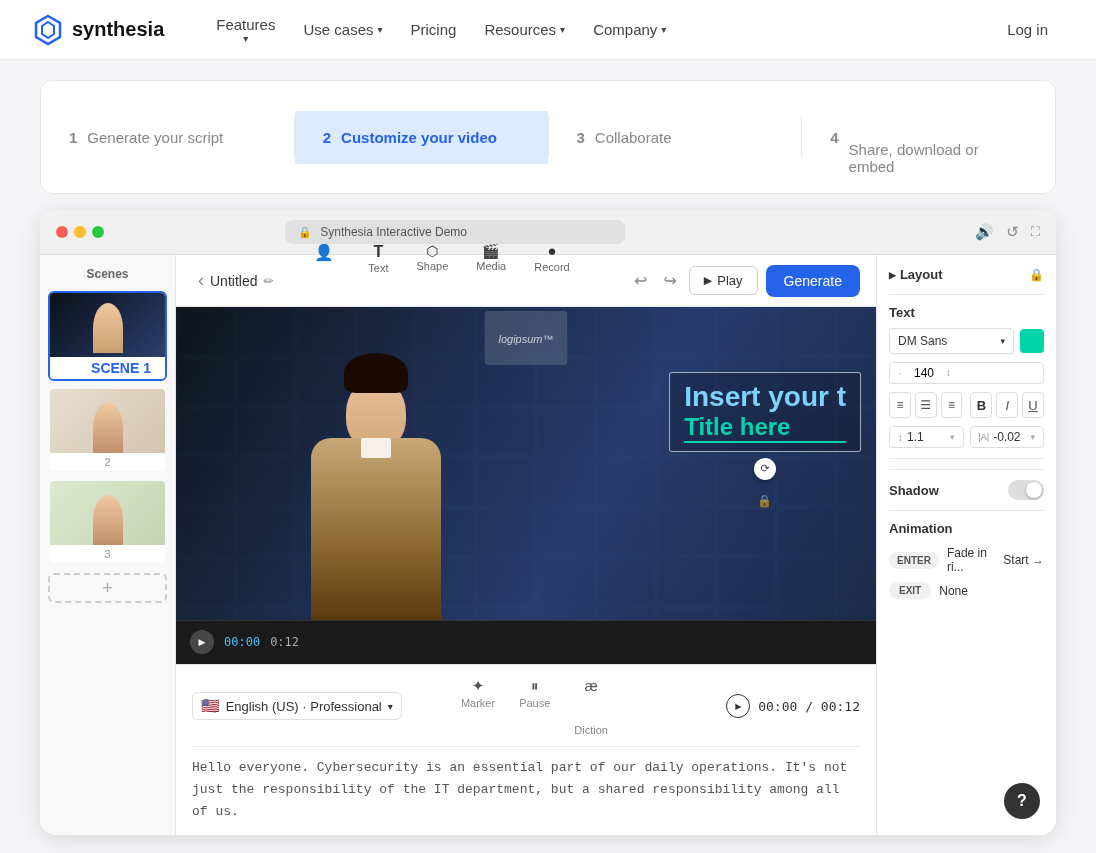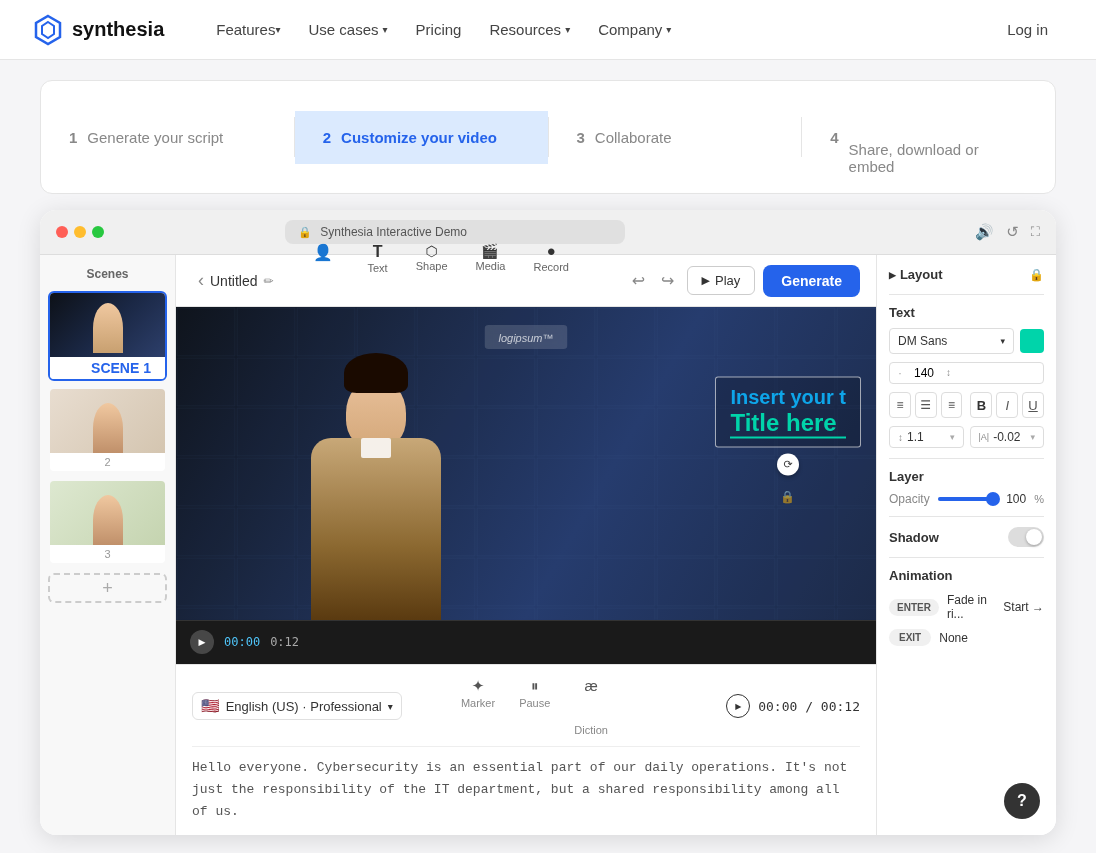--- a/index.html
+++ b/index.html
@@ -10,21 +10,21 @@
 
 <nav style="background:#fff;border-bottom:1px solid #e5e5e5;display:flex;align-items:center;padding:0 32px;height:60px;text-align:center;">
   <div style="display:flex;align-items:center;gap:8px;margin-right:40px;cursor:pointer;">
     <svg width="32" height="32" viewBox="0 0 32 32">
       <polygon points="16,2 28,9 28,23 16,30 4,23 4,9" fill="none" stroke="#2563eb" stroke-width="2.5"></polygon>
       <polygon points="16,8 22,12 22,20 16,24 10,20 10,12" fill="none" stroke="#2563eb" stroke-width="2"></polygon>
     </svg>
     <span style="font-size:20px;font-weight:600;color:#111;">synthesia</span>
   </div>
   <div style="display:flex;align-items:center;gap:4px;flex:1;">
-    <div style="display:flex;align-items:center;padding:8px 12px;font-size:15px;color:#444;cursor:pointer;border-radius:6px;">
+    <div style="display:flex;align-items:center;padding:8px 12px;font-size:15px;color:#444;cursor:pointer;border-radius:6px;flex-direction:column;">
       <span>Features</span>
       <span style="font-size:10px;">▾</span>
     </div>
     <div style="display:flex;align-items:center;gap:4px;padding:8px 12px;font-size:15px;color:#444;cursor:pointer;border-radius:6px;">
       <span>Use cases</span>
       <span style="font-size:10px;">▾</span>
     </div>
     <div style="display:flex;align-items:center;gap:4px;padding:8px 12px;font-size:15px;color:#444;cursor:pointer;border-radius:6px;">
       <span>Pricing</span>
     </div>
@@ -147,57 +147,57 @@
               <span style="font-size:11px;color:#666;">Record</span>
             </div>
           </div>
           <div style="display:flex;align-items:center;gap:8px;margin-left:auto;">
             <button style="background:none;border:none;color:#888;cursor:pointer;font-size:16px;padding:4px;">↩</button>
             <button style="background:none;border:none;color:#888;cursor:pointer;font-size:16px;padding:4px;">↪</button>
             <button style="display:flex;align-items:center;gap:5px;padding:6px 14px;border:1px solid #ccc;border-radius:6px;cursor:pointer;font-size:13px;color:#333;background:#fff;">
               <span style="font-size:11px;">▶</span>
               <span>Play</span>
             </button>
-            <button style="padding:8px 18px;background:#2563eb;color:#fff;border:none;border-radius:8px;font-size:14px;font-weight:700;cursor:pointer;">Generate</button>
+            <button style="padding:8px 18px;background:#2563eb;color:#fff;border:none;border-radius:8px;font-size:14px;font-weight:400;cursor:pointer;">Generate</button>
           </div>
         </div>
 
         <div style="flex:1;background:#111827;position:relative;overflow:hidden;">
 
           <div style="position:absolute;inset:0;background:linear-gradient(120deg,#0d1117 0%,#1a2744 30%,#253a6b 60%,#1a2744 100%);"></div>
 
           <div style="position:absolute;inset:0;opacity:0.25;">
             <svg width="100%" height="100%" xmlns="http://www.w3.org/2000/svg">
               <defs>
                 <pattern id="building" x="0" y="0" width="60" height="50" patternUnits="userSpaceOnUse">
                   <rect width="58" height="48" x="1" y="1" fill="rgba(80,120,180,0.15)" stroke="rgba(100,150,220,0.3)" stroke-width="1"></rect>
                 </pattern>
               </defs>
               <rect width="100%" height="100%" fill="url(#building)"></rect>
             </svg>
           </div>
 
-          <div style="position:absolute;top:18px;left:50%;transform:translateX(-50%);background:rgba(255,255,255,0.15);border-radius:4px;padding:3px 14px;backdrop-filter:blur(4px);">
+          <div style="position:absolute;top:4px;left:50%;transform:translateX(-50%);background:rgba(255,255,255,0.15);border-radius:4px;padding:18px 14px;backdrop-filter:blur(4px);">
             <span style="font-size:11px;color:rgba(255,255,255,0.7);font-style:italic;">logipsum™</span>
           </div>
 
           <div style="position:absolute;bottom:0;left:80px;width:240px;height:100%;">
 
             <div style="position:absolute;bottom:55%;left:50%;transform:translateX(-50%);width:60px;height:70px;background:linear-gradient(180deg,#e8c09a 0%,#d4a87a 100%);border-radius:50% 50% 40% 40%;"></div>
 
             <div style="position:absolute;bottom:calc(55% + 55px);left:50%;transform:translateX(-50%);width:64px;height:40px;background:#1a0a00;border-radius:50% 50% 20% 20%;"></div>
 
             <div style="position:absolute;bottom:0;left:50%;transform:translateX(-50%);width:130px;height:58%;background:linear-gradient(180deg,#c8a878 0%,#8b6830 60%,#5a3a10 100%);border-radius:20px 20px 0 0;"></div>
 
             <div style="position:absolute;bottom:calc(55% - 10px);left:50%;transform:translateX(-50%);width:30px;height:20px;background:#f5f0ea;border-radius:2px;"></div>
           </div>
 
           <div style="position:absolute;top:38%;right:15px;transform:translateY(-50%);">
             <div style="border:1.5px solid rgba(255,255,255,0.6);padding:8px 14px;border-radius:3px;background:rgba(0,0,0,0.2);">
-              <div style="color:#0ea5e9;font-size:20px;font-weight:800;white-space:nowrap;font-family:sans-serif;">Insert your t</div>
+              <div style="color:#7dd3fc;font-size:28px;font-weight:800;white-space:nowrap;font-family:sans-serif;">Insert your t</div>
               <div style="color:#00d4aa;font-size:24px;font-weight:800;white-space:nowrap;font-family:sans-serif;border-bottom:2px solid #00d4aa;">Title here</div>
             </div>
 
             <div style="width:22px;height:22px;background:#fff;border-radius:50%;display:flex;align-items:center;justify-content:center;margin:6px auto 0;box-shadow:0 2px 4px rgba(0,0,0,0.3);cursor:rotate;font-size:11px;">⟳</div>
 
             <div style="position:absolute;bottom:-28px;left:50%;transform:translateX(-50%);color:rgba(255,255,255,0.6);font-size:12px;">🔒</div>
           </div>
         </div>
 
         <div style="height:44px;background:#1a1a1a;display:flex;align-items:center;padding:0 14px;gap:10px;border-top:1px solid #333;">
@@ -288,32 +288,20 @@
             <div style="flex:1;display:flex;align-items:center;gap:4px;border:1px solid #ddd;border-radius:4px;padding:3px 8px;font-size:12px;">
               <span style="color:#888;font-size:9px;">|A|</span>
               <span>-0.02</span>
               <span style="color:#aaa;font-size:9px;margin-left:auto;">▾</span>
             </div>
           </div>
         </div>
 
         <div style="height:1px;background:#e5e5e5;margin-bottom:10px;"></div>
 
-        <div style="margin-bottom:10px;">
-          <div style="font-size:13px;font-weight:600;color:#333;margin-bottom:8px;">Layer</div>
-          <div style="display:flex;align-items:center;gap:8px;">
-            <span style="font-size:12px;color:#888;">Opacity</span>
-            <div style="flex:1;height:4px;background:#e0e0e0;border-radius:2px;position:relative;cursor:pointer;">
-              <div style="position:absolute;left:0;top:0;height:100%;width:100%;background:#2563eb;border-radius:2px;"></div>
-              <div style="width:14px;height:14px;background:#2563eb;border-radius:50%;position:absolute;right:-2px;top:-5px;cursor:pointer;"></div>
-            </div>
-            <span style="font-size:12px;color:#333;">100</span>
-            <span style="font-size:11px;color:#888;">%</span>
-          </div>
-        </div>
 
         <div style="height:1px;background:#e5e5e5;margin-bottom:10px;"></div>
 
         <div style="margin-bottom:10px;">
           <div style="display:flex;align-items:center;justify-content:space-between;">
             <span style="font-size:13px;font-weight:600;color:#333;">Shadow</span>
             <div style="width:36px;height:20px;background:#ddd;border-radius:10px;position:relative;cursor:pointer;">
               <div style="width:16px;height:16px;background:#fff;border-radius:50%;position:absolute;top:2px;right:2px;box-shadow:0 1px 3px rgba(0,0,0,0.3);"></div>
             </div>
           </div>

